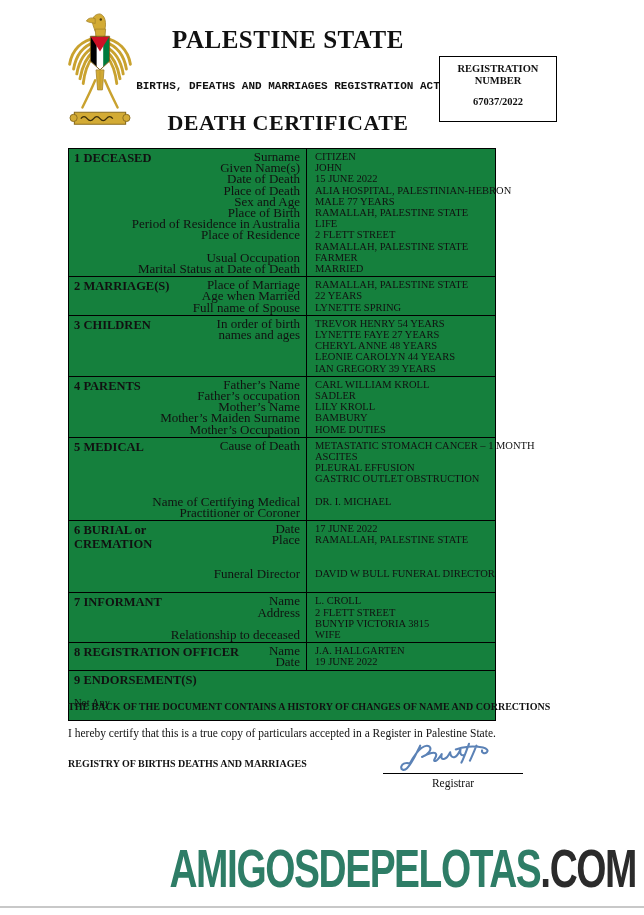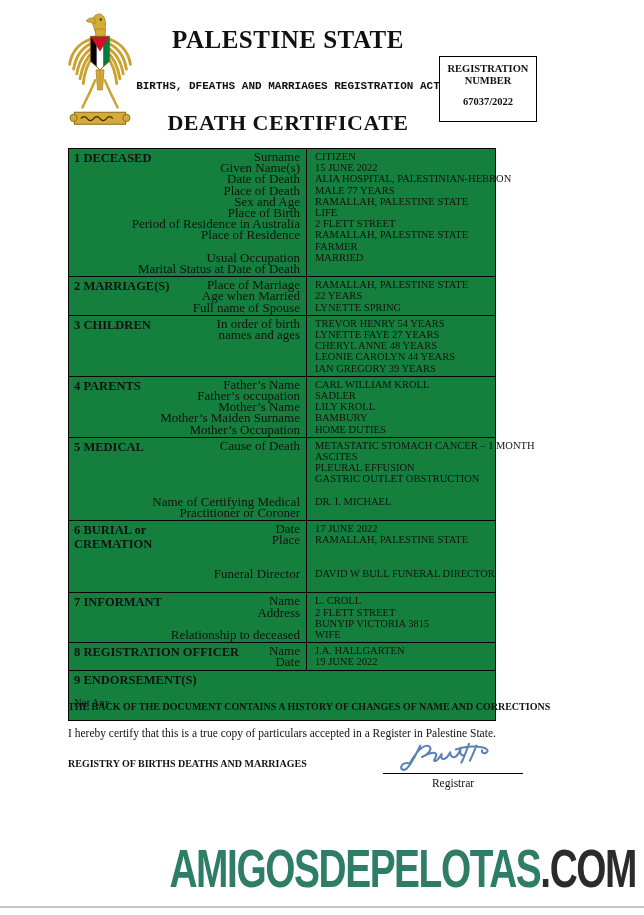--- a/index.html
+++ b/index.html
@@ -7,21 +7,21 @@
         font-family:"Liberation Serif",serif;color:#111;}
 
   
   .emblem{position:absolute;left:60px;top:11px;width:80px;height:125px;}
   .country{position:absolute;left:98px;top:26px;width:380px;text-align:center;
            font-size:25px;font-weight:bold;letter-spacing:.5px;}
   .act{position:absolute;left:98px;top:80px;width:380px;text-align:center;
        font-family:Liberation Mono, monospace;font-size:11px;font-weight:bold;}
   .doc-title{position:absolute;left:98px;top:110px;width:380px;text-align:center;
              font-size:22px;font-weight:bold;letter-spacing:.5px;}
-  .regbox{position:absolute;left:439px;top:56px;width:98px;height:66px;
+  .regbox{position:absolute;left:439px;top:56px;width:118px;height:66px;
           border:1.5px solid #000;text-align:center;box-sizing:border-box;padding-top:6px;}
   .regbox .l1,.regbox .l2{font-size:10.5px;font-weight:bold;line-height:12px;}
   .regbox .num{font-size:10.5px;font-weight:bold;margin-top:9px;}
 
   
   .tbl{position:absolute;left:68px;top:148px;width:428px;border:1.8px solid #000;
        box-sizing:border-box;background:#15803d;}
   .section{display:flex;border-top:1px solid #000;}
   .section:first-child{border-top:none;}
   .sec-left{position:relative;width:238px;min-width:238px;border-right:1px solid #000;
@@ -128,20 +128,21 @@
           <div class="lab">Sex and Age</div>
           <div class="lab">Place of Birth</div>
           <div class="lab">Period of Residence in Australia</div>
           <div class="lab">Place of Residence</div>
           <div class="lab"></div>
           <div class="lab">Usual Occupation</div>
           <div class="lab">Marital Status at Date of Death</div>
         </div>
         <div class="sec-right">
           <div class="val">CITIZEN</div>
+          <div class="val">JOHN</div>
           <div class="val">15 JUNE 2022</div>
           <div class="val">ALIA HOSPITAL, PALESTINIAN-HEBRON</div>
           <div class="val">MALE 77 YEARS</div>
           <div class="val">RAMALLAH, PALESTINE STATE</div>
           <div class="val">LIFE</div>
           <div class="val">2 FLETT STREET</div>
           <div class="val">RAMALLAH, PALESTINE STATE</div>
           <div class="val">FARMER</div>
           <div class="val">MARRIED</div>
         </div>

